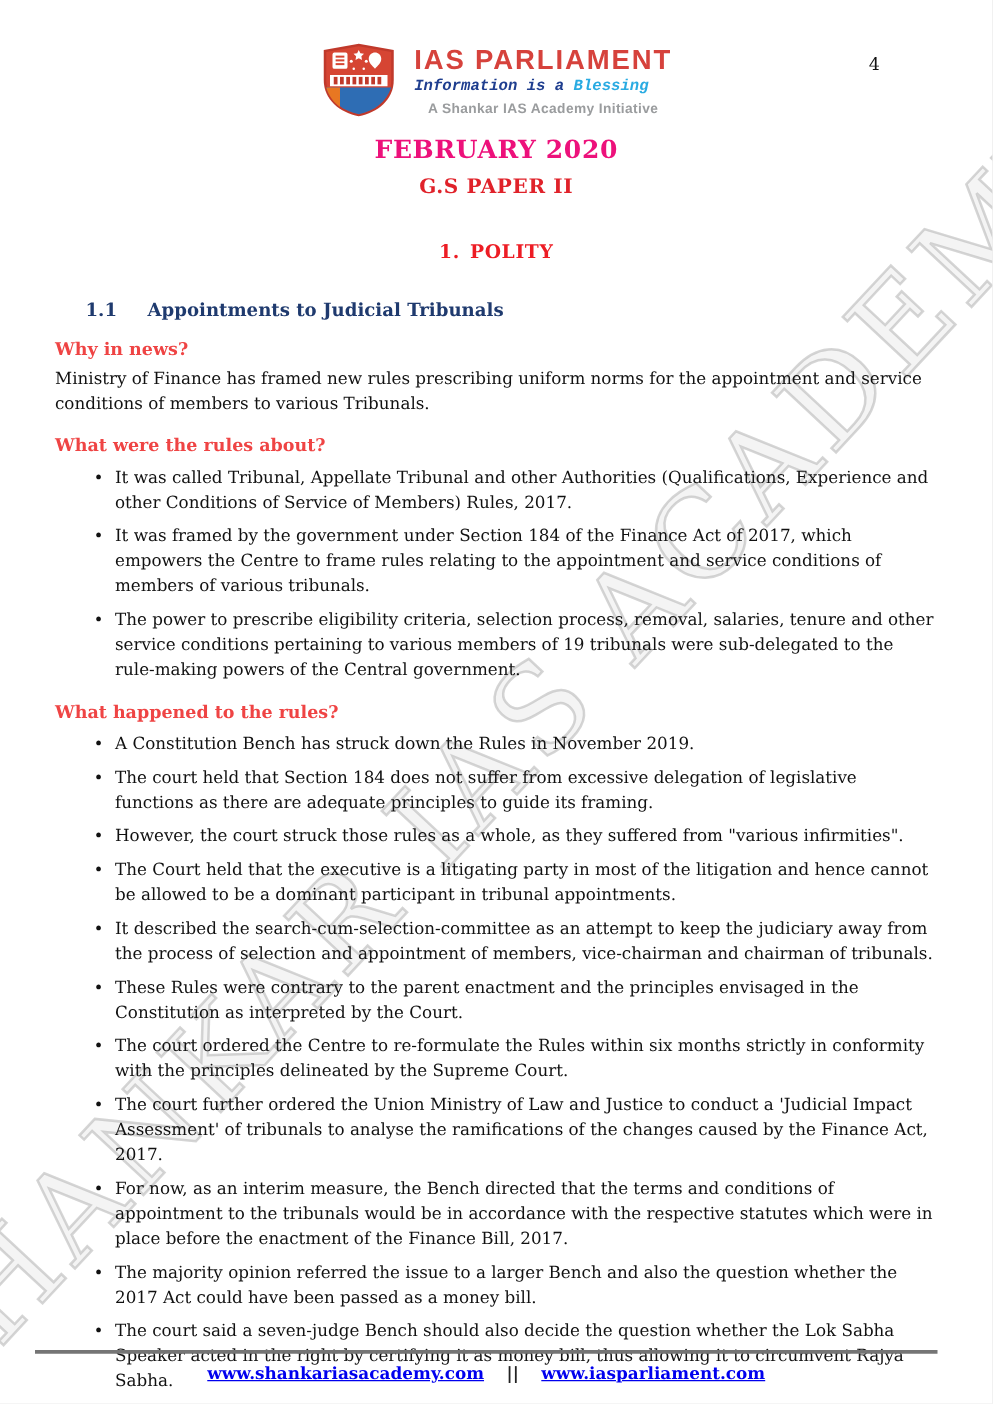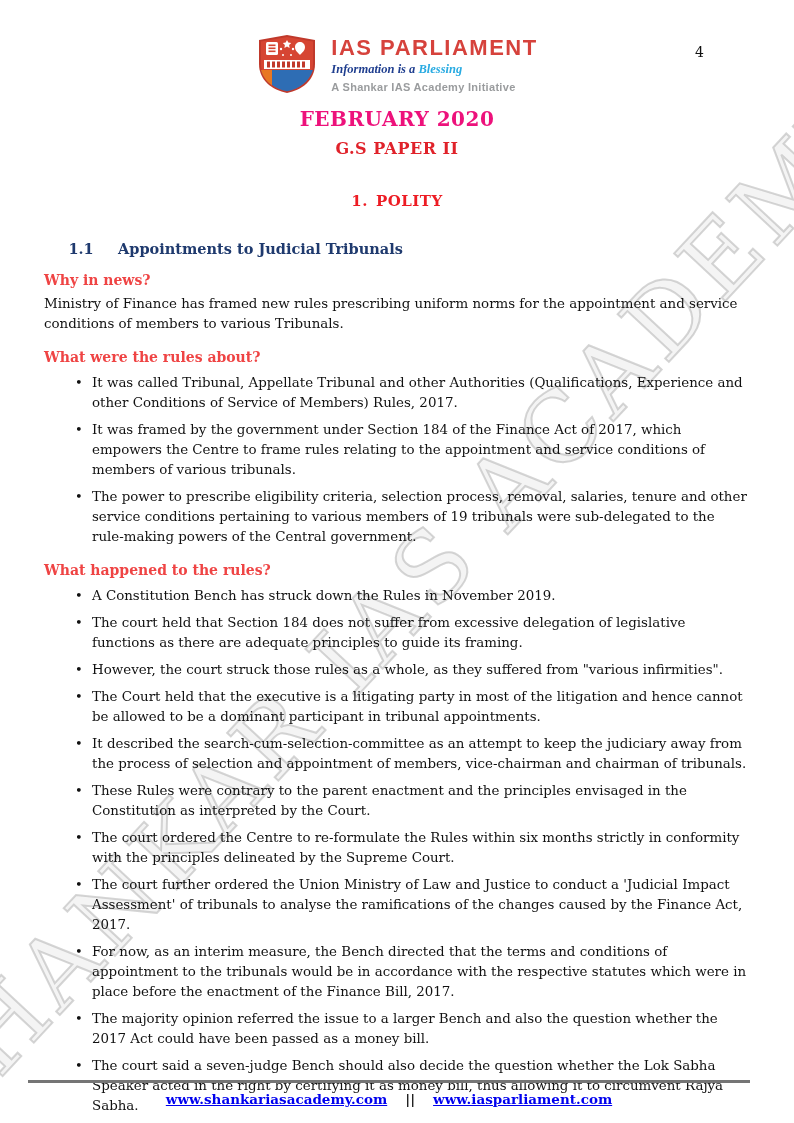--- a/index.html
+++ b/index.html
@@ -28,28 +28,28 @@
   .header { position:relative; padding-top:34px; display:flex; justify-content:center; }
   .page-number { position:absolute; top:44px; right:46px; font-size:14px; color:#111; }
   .brand { display:flex; align-items:center; gap:13px; }
   .brand-shield { width:62px; height:60px; flex:0 0 auto; }
   .brand-text { display:flex; flex-direction:column; line-height:1.15; }
   .brand-name {
     font-family:"Liberation Sans","DejaVu Sans",sans-serif;
     font-size:22px; font-weight:bold; letter-spacing:1.5px; color:#D6423C;
   }
   .brand-tagline {
-    font-family:Liberation Serif, serif;
+    font-family:Liberation Mono, monospace;
     font-size:12.5px; font-weight:bold; font-style:italic; margin-top:2px;
   }
   .tagline-main { color:#1F3E8F; }
   .tagline-accent { color:#29ABE2; }
   .brand-subtitle {
     font-family:"Liberation Sans","DejaVu Sans",sans-serif;
-    font-size:11px; font-weight:bold; color:#9A9C9E; margin-top:4px; letter-spacing:0.3px;
+    font-size:11px; font-weight:bold; color:#9A9C9E; margin-top:4px; letter-spacing:0.3px;text-align:center;
   }
   
   .title-block { text-align:center; }
   .month-title { color:#ED117B; font-size:20px; font-weight:bold; margin-top:13px; letter-spacing:0.5px; }
   .paper-title { color:#E0222A; font-size:16px; font-weight:bold; margin-top:8px; letter-spacing:0.5px; }
   .polity-title { color:#ED1C24; font-size:15px; font-weight:bold; margin-top:34px; letter-spacing:0.5px; }
   .polity-num { margin-right:8px; }
   
   .section-heading {
     display:flex; margin-top:30px;

